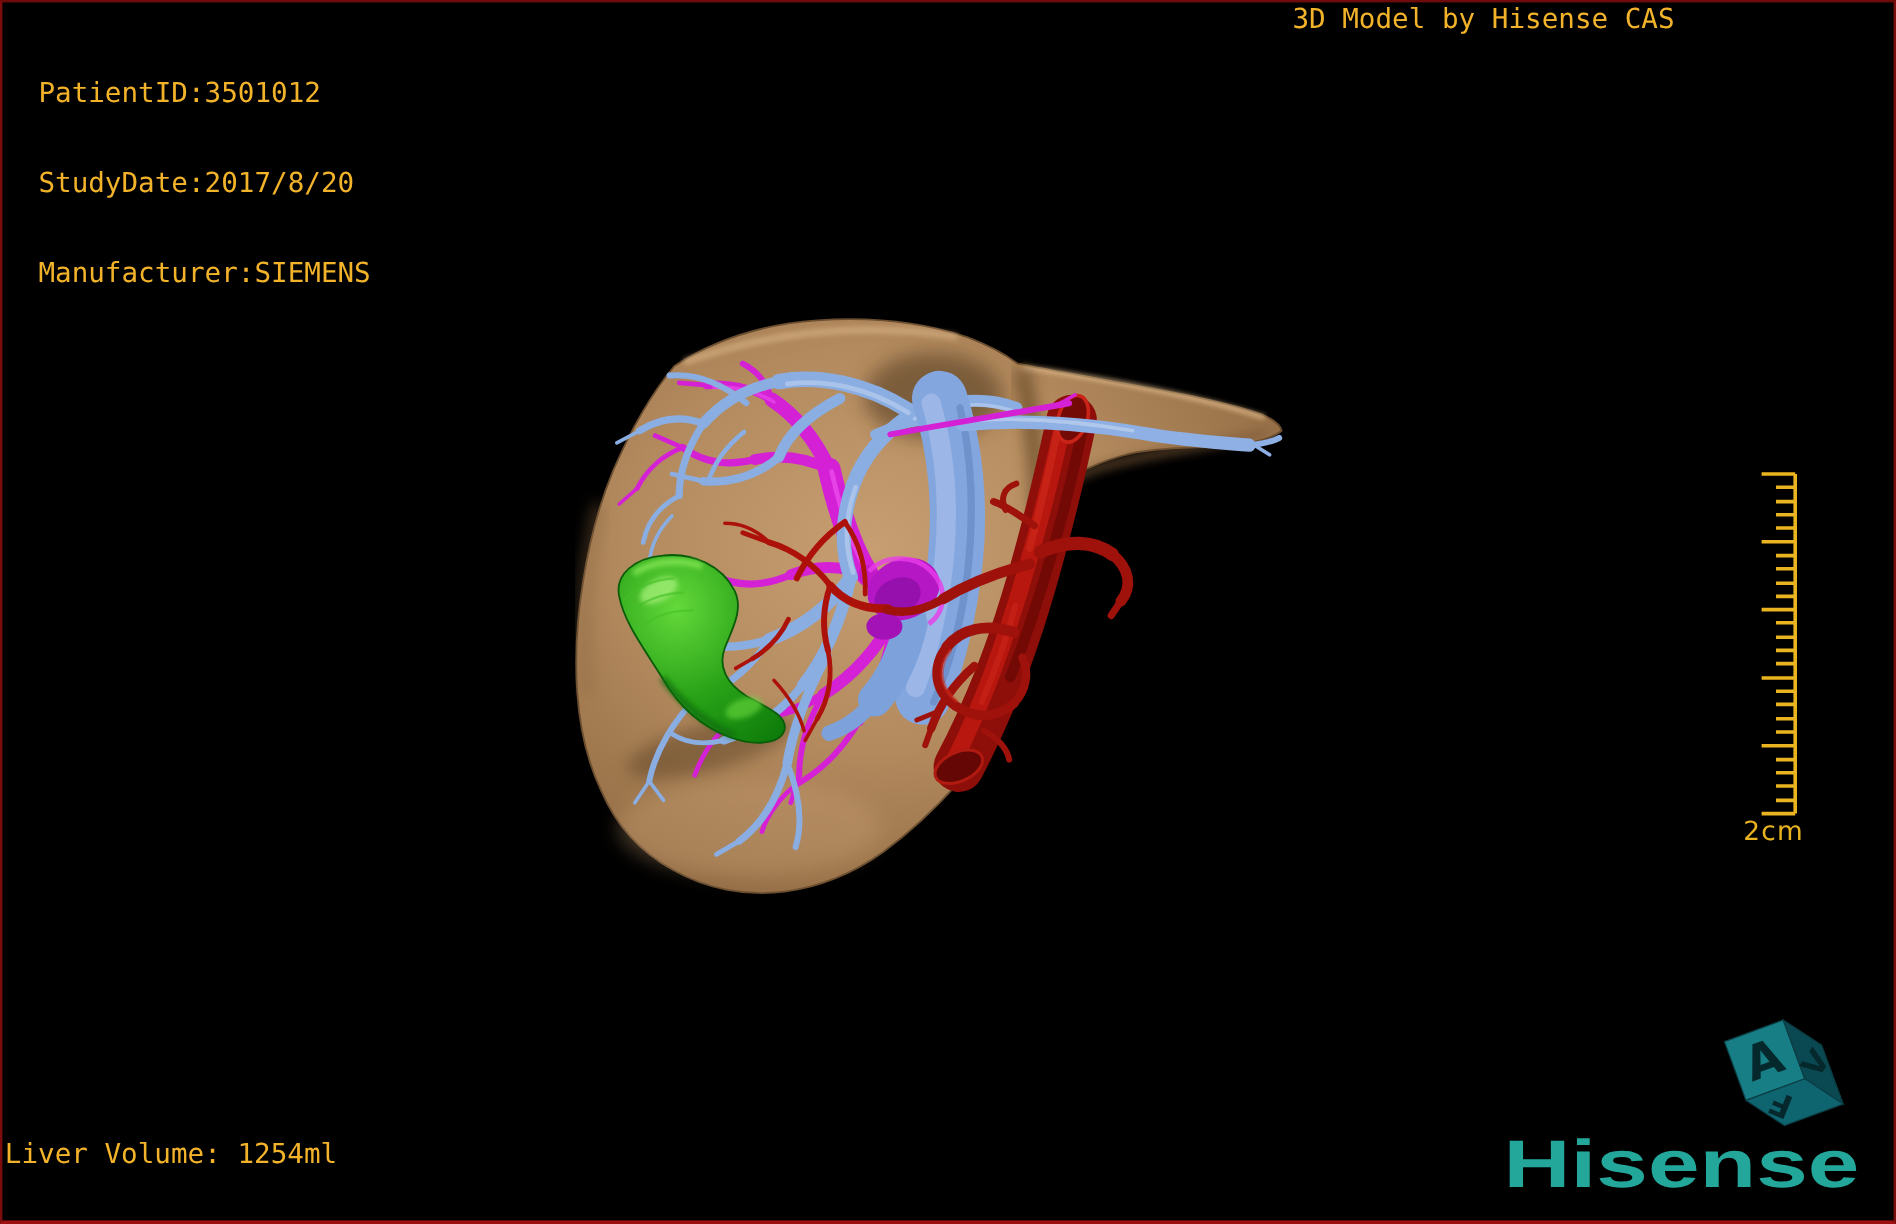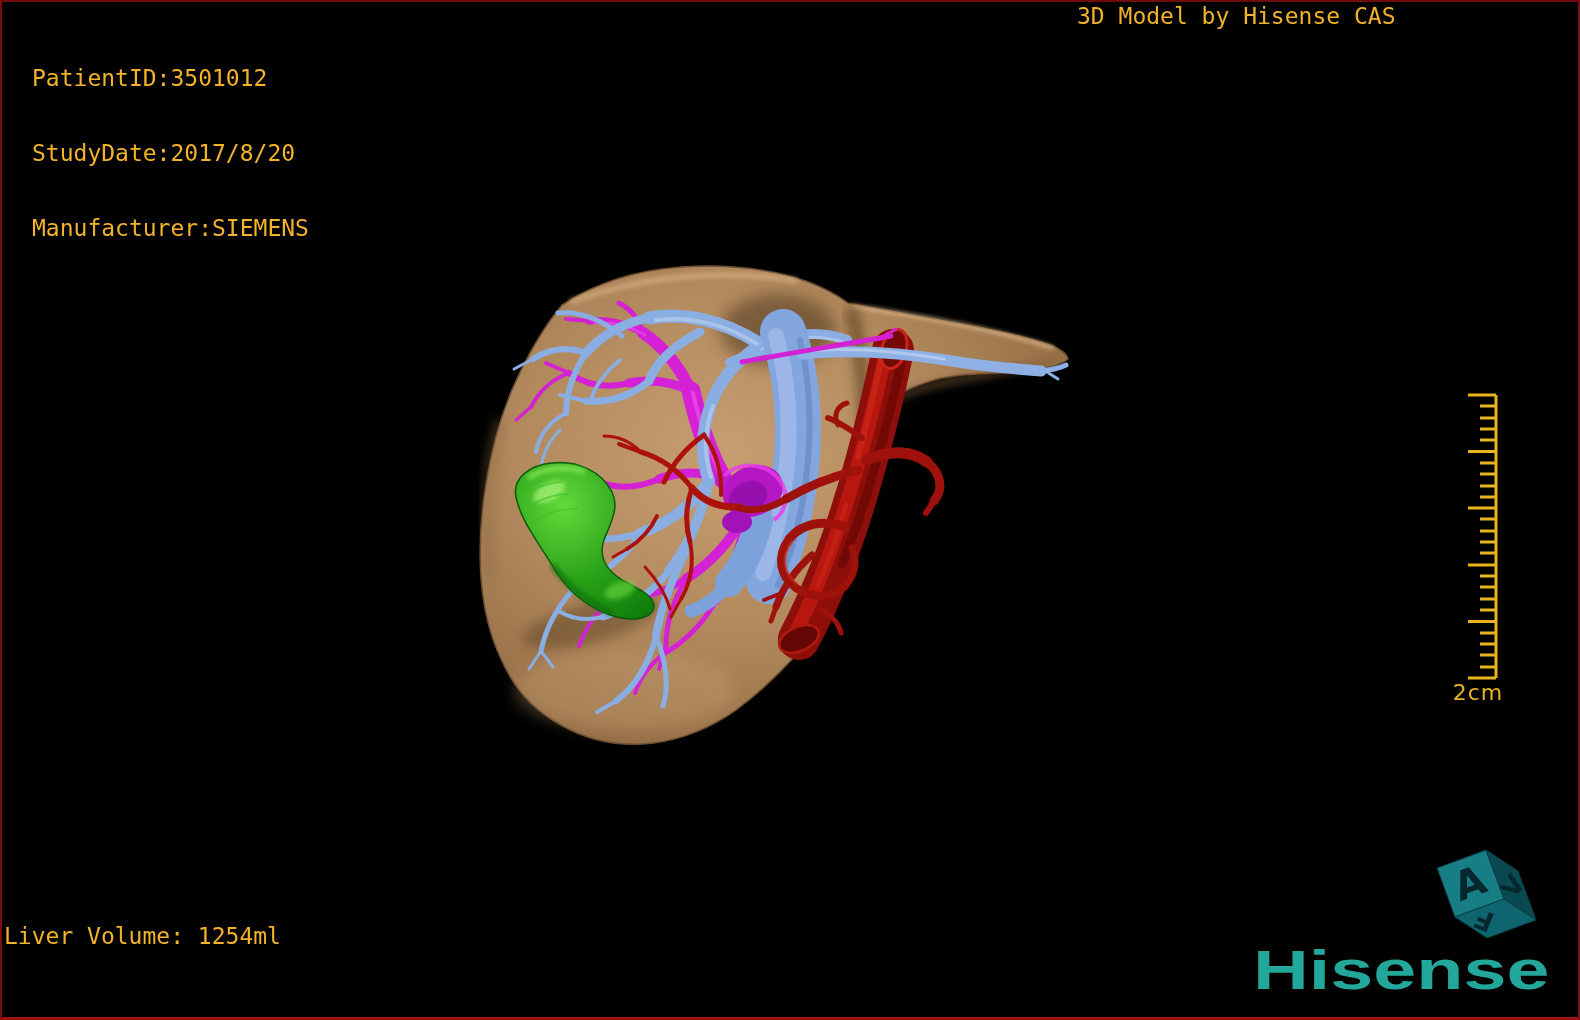--- a/index.html
+++ b/index.html
@@ -4,21 +4,21 @@
 <style>
   html,body{margin:0;padding:0;background:#000;}
   body{width:1580px;height:1020px;position:relative;overflow:hidden;
        font-family:"DejaVu Sans Mono","Liberation Mono",monospace;}
   .frame{position:absolute;inset:0;border-style:solid;border-width:2px 2px 3px 2px;
          border-color:#6e0b0b #7b0d0d #9c1010 #7b0d0d;pointer-events:none;z-index:10;}
   .scene{position:absolute;left:0;top:0;width:1580px;height:1020px;z-index:1;}
   .ov{position:absolute;color:#f2b32a;font-size:23px;line-height:25px;white-space:pre;z-index:5;}
   #patientInfo{left:4px;top:16px;margin-left:28px;}
   #sceneTitle{left:1077px;top:4px;}
-  #liverVolume{left:4px;top:924px;}
+  #liverVolume{left:4px;top:950px;}
   #logo{position:absolute;left:1253px;top:942px;z-index:5;color:#23a79a;
         font-family:"Liberation Sans","DejaVu Sans",sans-serif;font-weight:bold;
         font-size:56px;line-height:1;letter-spacing:0px;
         transform:scaleX(1.38);transform-origin:left top;}
 </style>
 </head>
 <body>
 
 <svg class="scene" viewBox="0 0 1580 1020">
   <defs>

